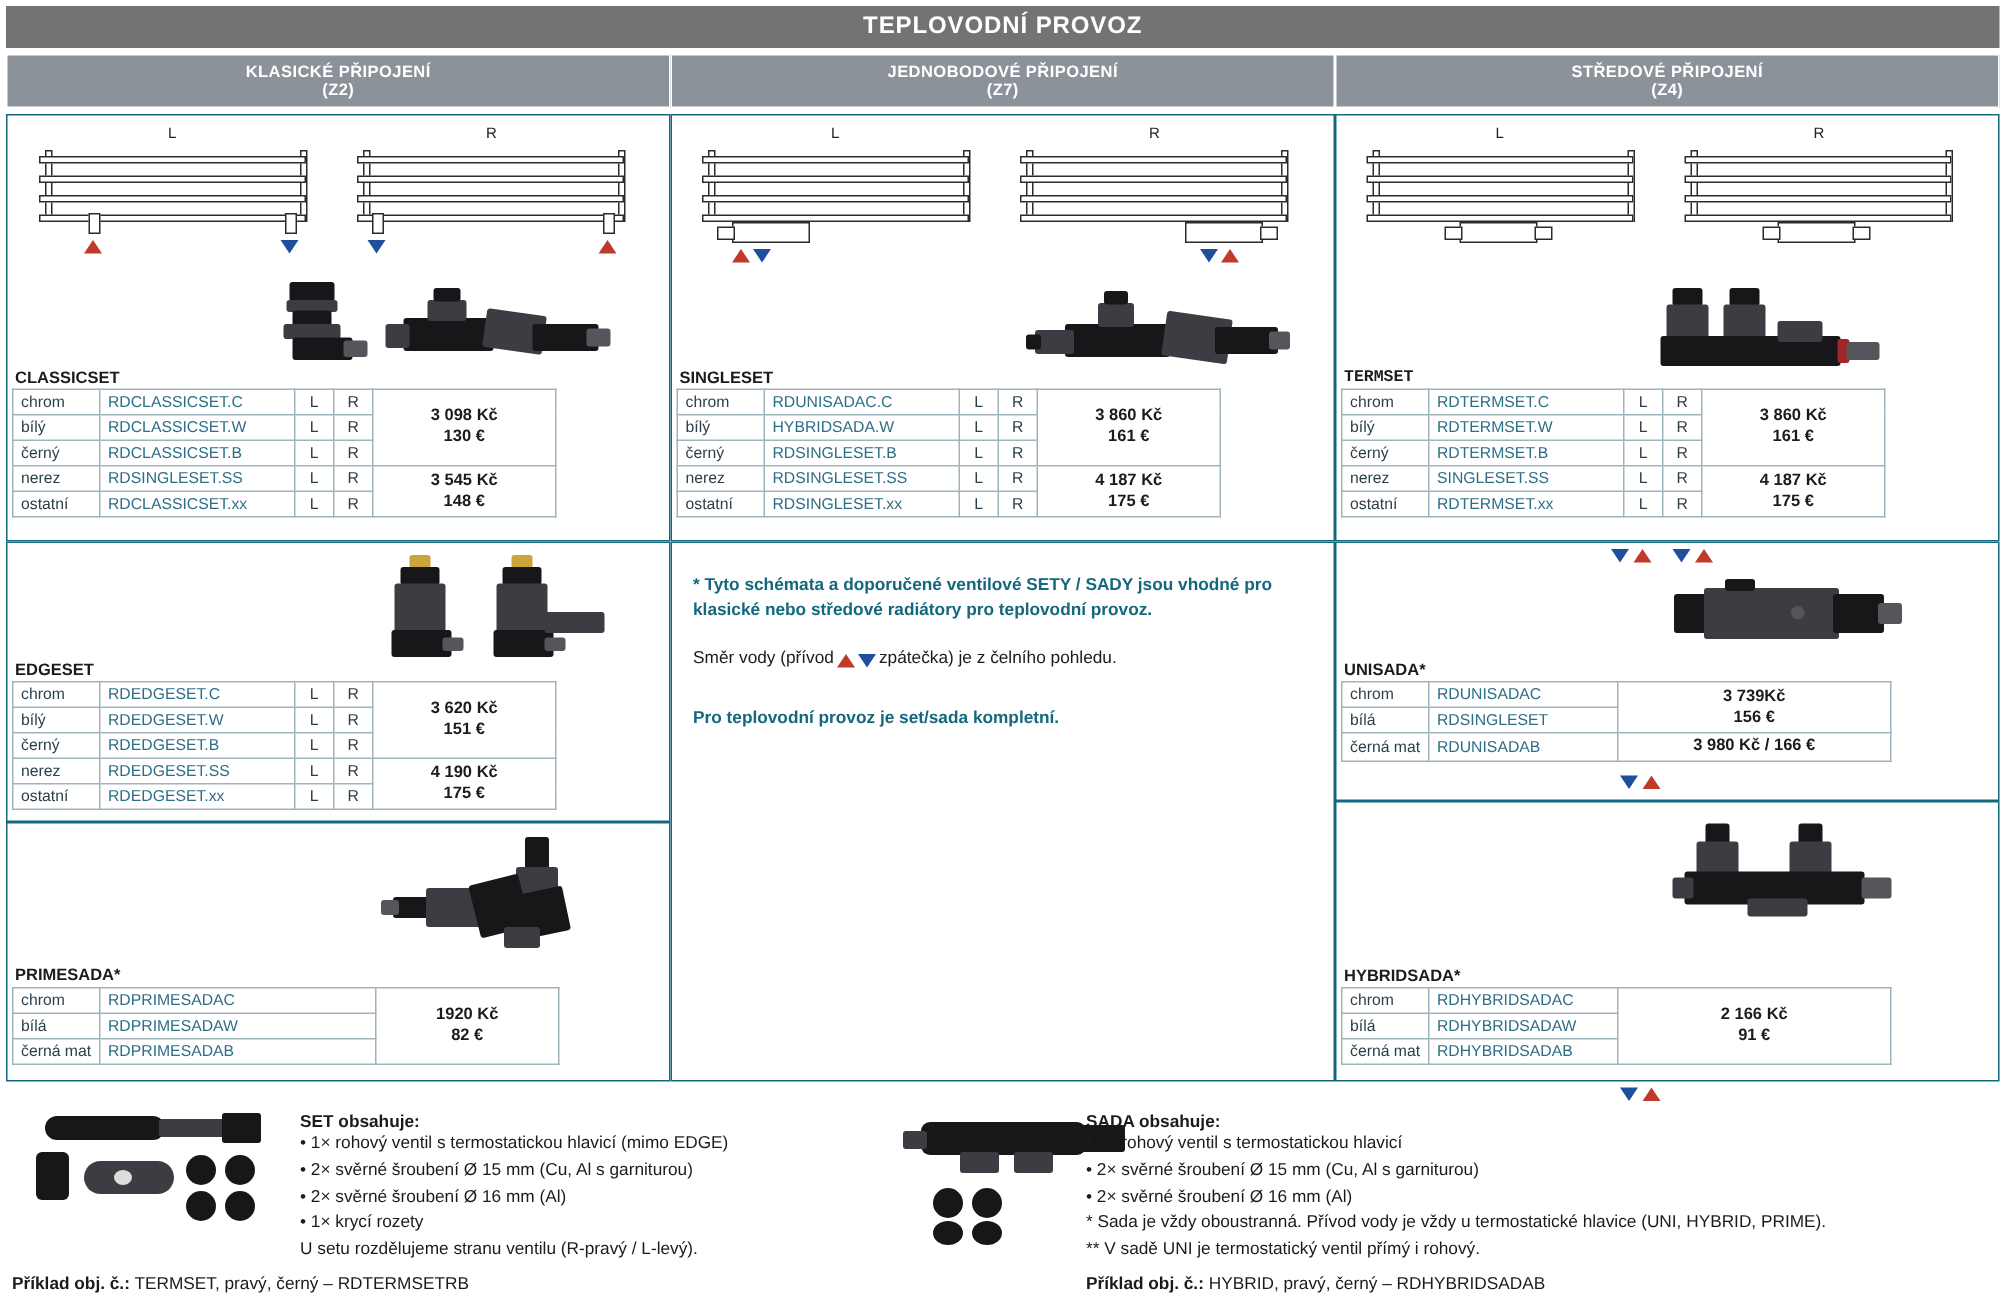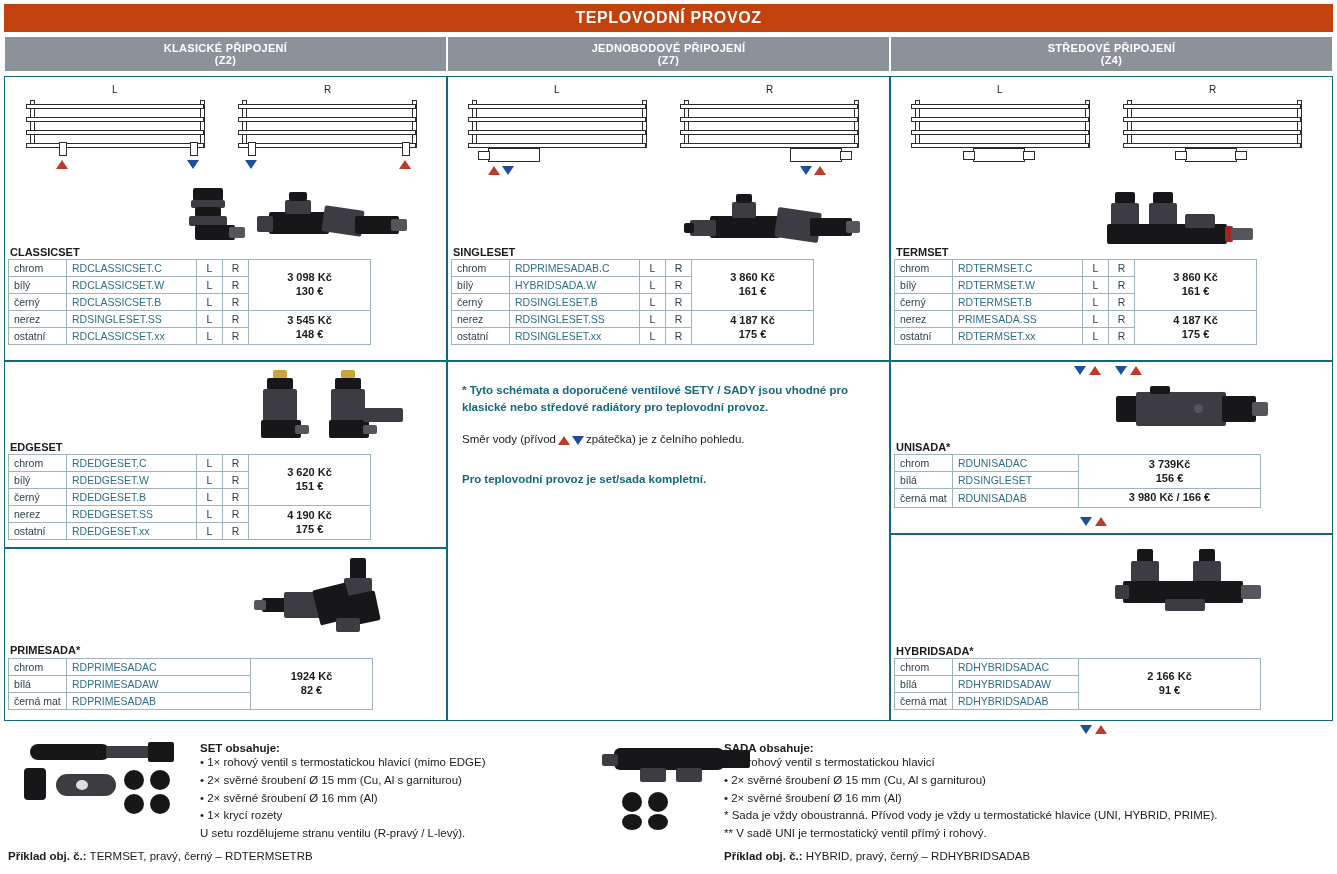--- a/index.html
+++ b/index.html
@@ -11,21 +11,21 @@
     color:#1b1b1b;
     background:#ffffff;
     position:relative;
     overflow:hidden;
   }
   .sheet { position:relative; width:1337px; height:874px; }
 
   
   .main-title {
     position:absolute; left:4px; top:4px; width:1329px; height:28px;
-    background:#c2410c; color:#ffffff;
+    background:#737373; color:#ffffff;
     display:flex; align-items:center; justify-content:center;
     font-size:16px; font-weight:bold; letter-spacing:.6px;
   }
   .col-head {
     position:absolute; top:36px; height:36px;
     background:#8c9299; color:#ffffff;
     display:flex; flex-direction:column; align-items:center; justify-content:center;
     font-size:11px; font-weight:bold; letter-spacing:.3px;
     border:1px solid #ffffff;
   }
@@ -277,21 +277,21 @@
   </div>
 
   <div class="prodname" style="left:10px; top:644px;">PRIMESADA*</div>
 
   <table class="pt" style="left:8px; top:658px;">
     <tbody>
         <tr>
       <td style="width:58px">chrom</td>
       <td class="code" style="width:184px">RDPRIMESADAC</td>
       <td class="price" rowspan="3" style="width:122px">
-        <span>1924 Kč</span><br>
+        <span>1920 Kč</span><br>
         <span>82 €</span>
       </td>
     </tr>
     <tr>
       <td>bílá</td>
       <td class="code">RDPRIMESADAW</td>
     </tr>
     <tr>
       <td>černá mat</td>
       <td class="code">RDPRIMESADAB</td>
@@ -341,21 +341,21 @@
     <i class="dk" style="left:130px; top:28px; width:42px; height:18px;"></i>
     <i class="lt" style="left:166px; top:31px; width:14px; height:12px;"></i>
   </div>
 
   <div class="prodname" style="left:453px; top:246px;">SINGLESET</div>
 
   <table class="pt" style="left:451px; top:259px;">
     <tbody>
         <tr>
       <td style="width:58px">chrom</td>
-      <td class="code" style="width:130px">RDPRIMESADAB.C</td>
+      <td class="code" style="width:130px">RDUNISADAC.C</td>
       <td class="lr">L</td>
       <td class="lr">R</td>
       <td class="price" rowspan="3" style="width:122px">
         <span>3 860 Kč</span><br>
         <span>161 €</span>
       </td>
     </tr>
     <tr>
       <td>bílý</td>
       <td class="code">HYBRIDSADA.W</td>
@@ -432,21 +432,21 @@
     <i class="dk" style="left:10px; top:4px; width:20px; height:12px;"></i>
     <i class="dk" style="left:48px; top:4px; width:20px; height:12px;"></i>
     <i class="md" style="left:6px; top:15px; width:28px; height:24px;"></i>
     <i class="md" style="left:44px; top:15px; width:28px; height:24px;"></i>
     <i class="dk" style="left:2px; top:36px; width:120px; height:20px;"></i>
     <i class="red" style="left:120px; top:38px; width:8px; height:16px;"></i>
     <i class="lt" style="left:126px; top:40px; width:22px; height:12px;"></i>
     <i class="md" style="left:80px; top:26px; width:30px; height:14px;"></i>
   </div>
 
-  <div class="prodname" style="left:896px; top:246px;">TERMSET</div>
+  <div class="prodname" style="left:896px; top:246px;font-family:Liberation Mono, monospace;">TERMSET</div>
 
   <table class="pt" style="left:894px; top:259px;">
     <tbody>
         <tr>
       <td style="width:58px">chrom</td>
       <td class="code" style="width:130px">RDTERMSET.C</td>
       <td class="lr">L</td>
       <td class="lr">R</td>
       <td class="price" rowspan="3" style="width:122px">
         <span>3 860 Kč</span><br>
@@ -460,21 +460,21 @@
       <td class="lr">R</td>
     </tr>
     <tr>
       <td>černý</td>
       <td class="code">RDTERMSET.B</td>
       <td class="lr">L</td>
       <td class="lr">R</td>
     </tr>
     <tr>
       <td>nerez</td>
-      <td class="code">PRIMESADA.SS</td>
+      <td class="code">SINGLESET.SS</td>
       <td class="lr">L</td>
       <td class="lr">R</td>
       <td class="price" rowspan="2">
         <span>4 187 Kč</span><br>
         <span>175 €</span>
       </td>
     </tr>
     <tr>
       <td>ostatní</td>
       <td class="code">RDTERMSET.xx</td>

